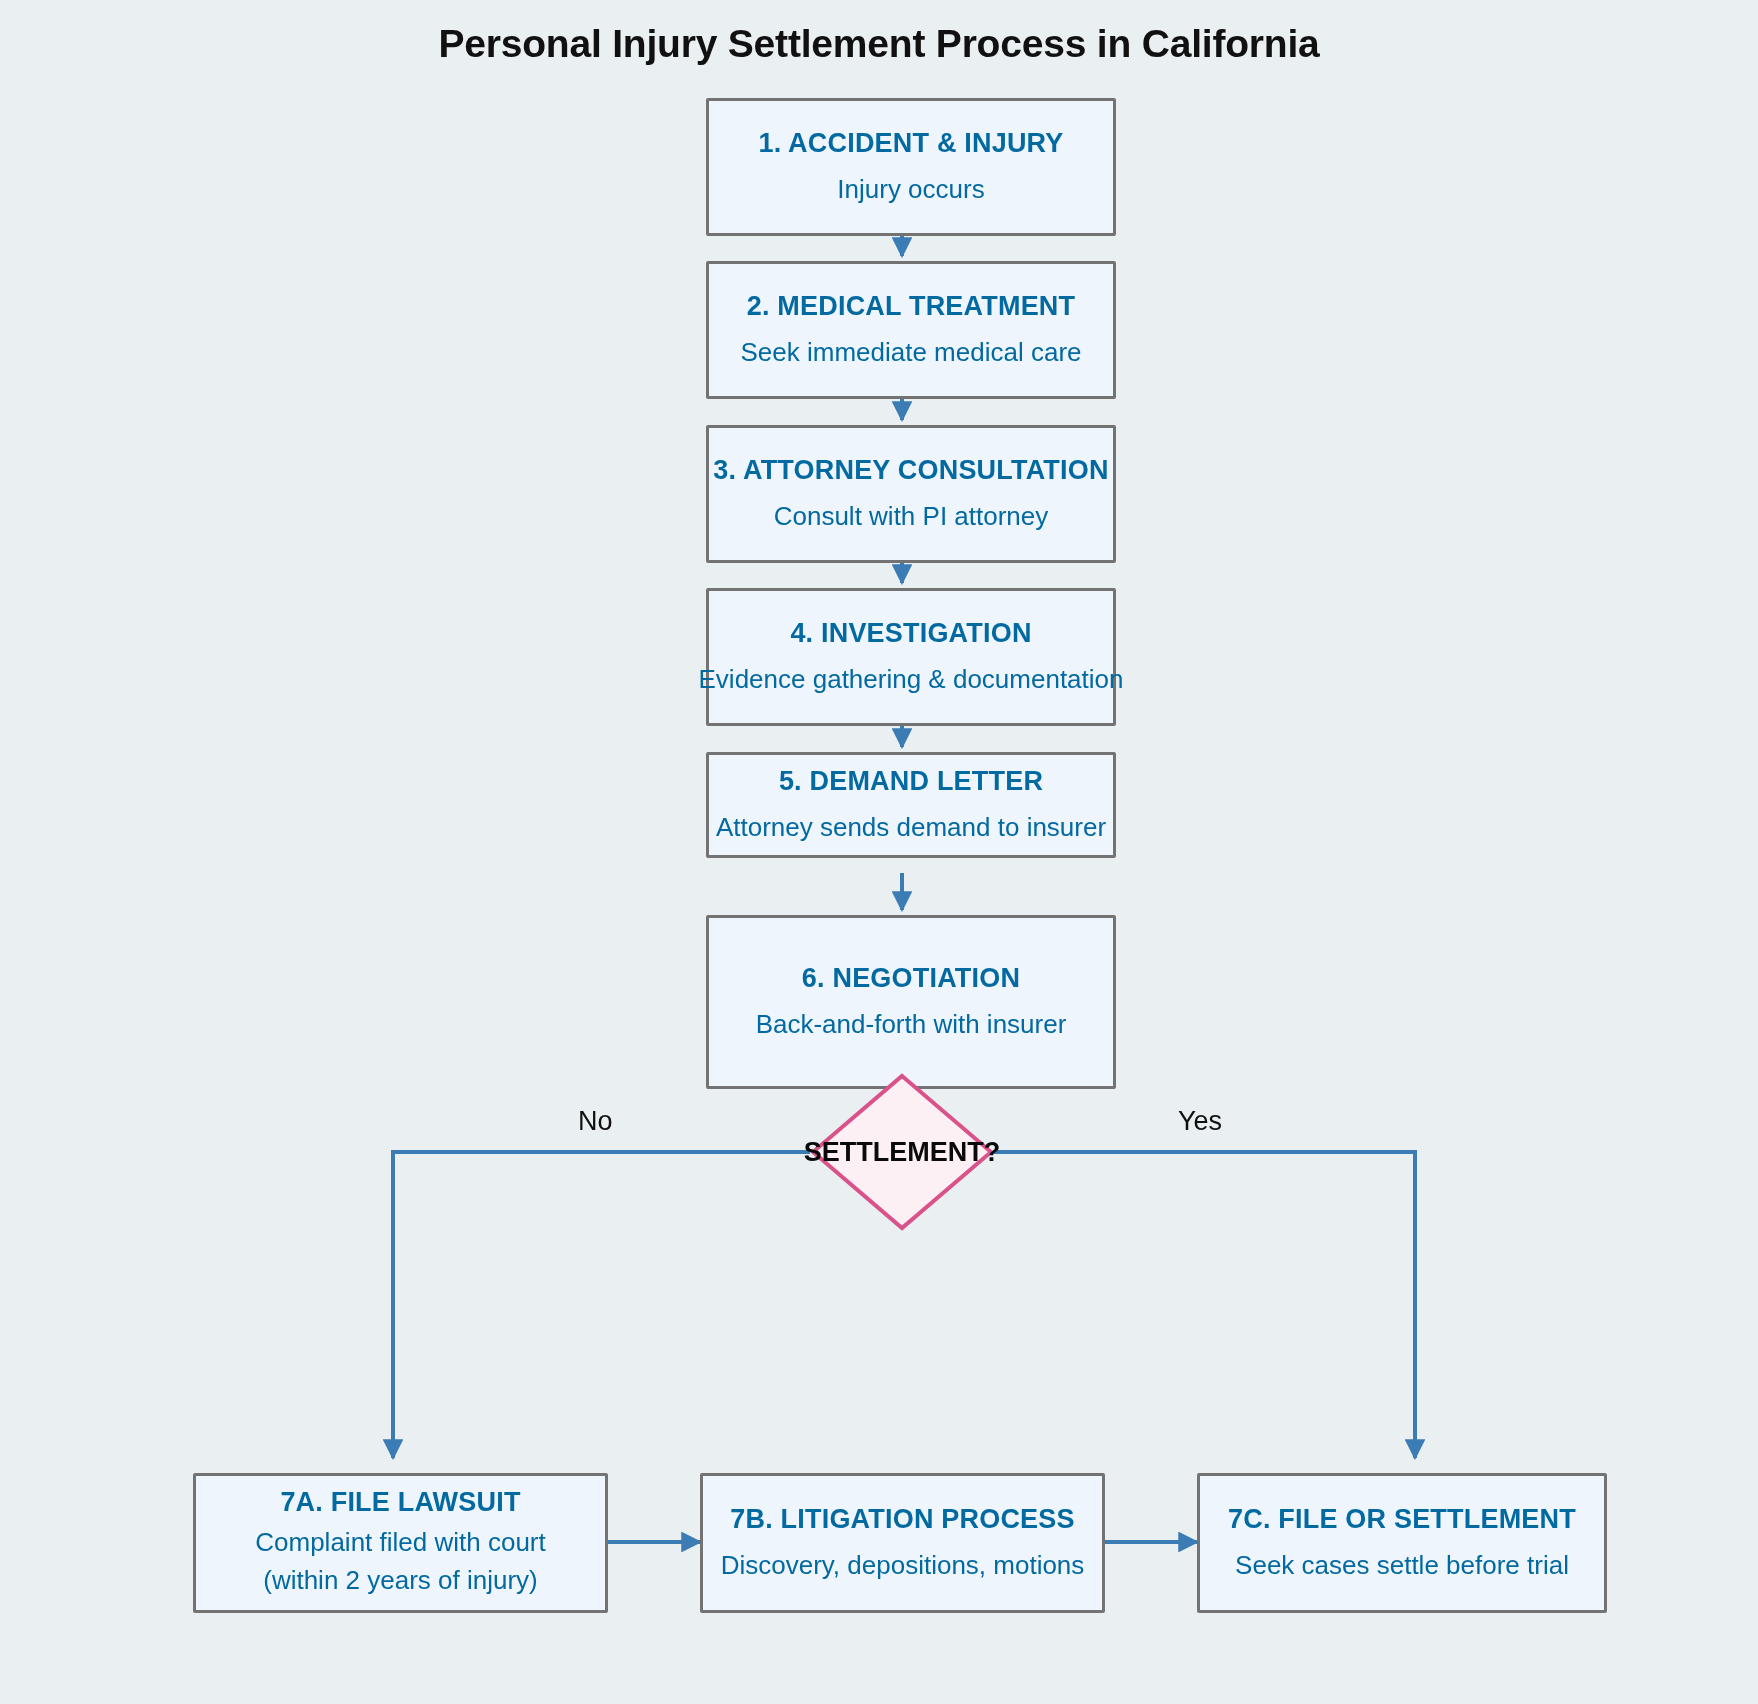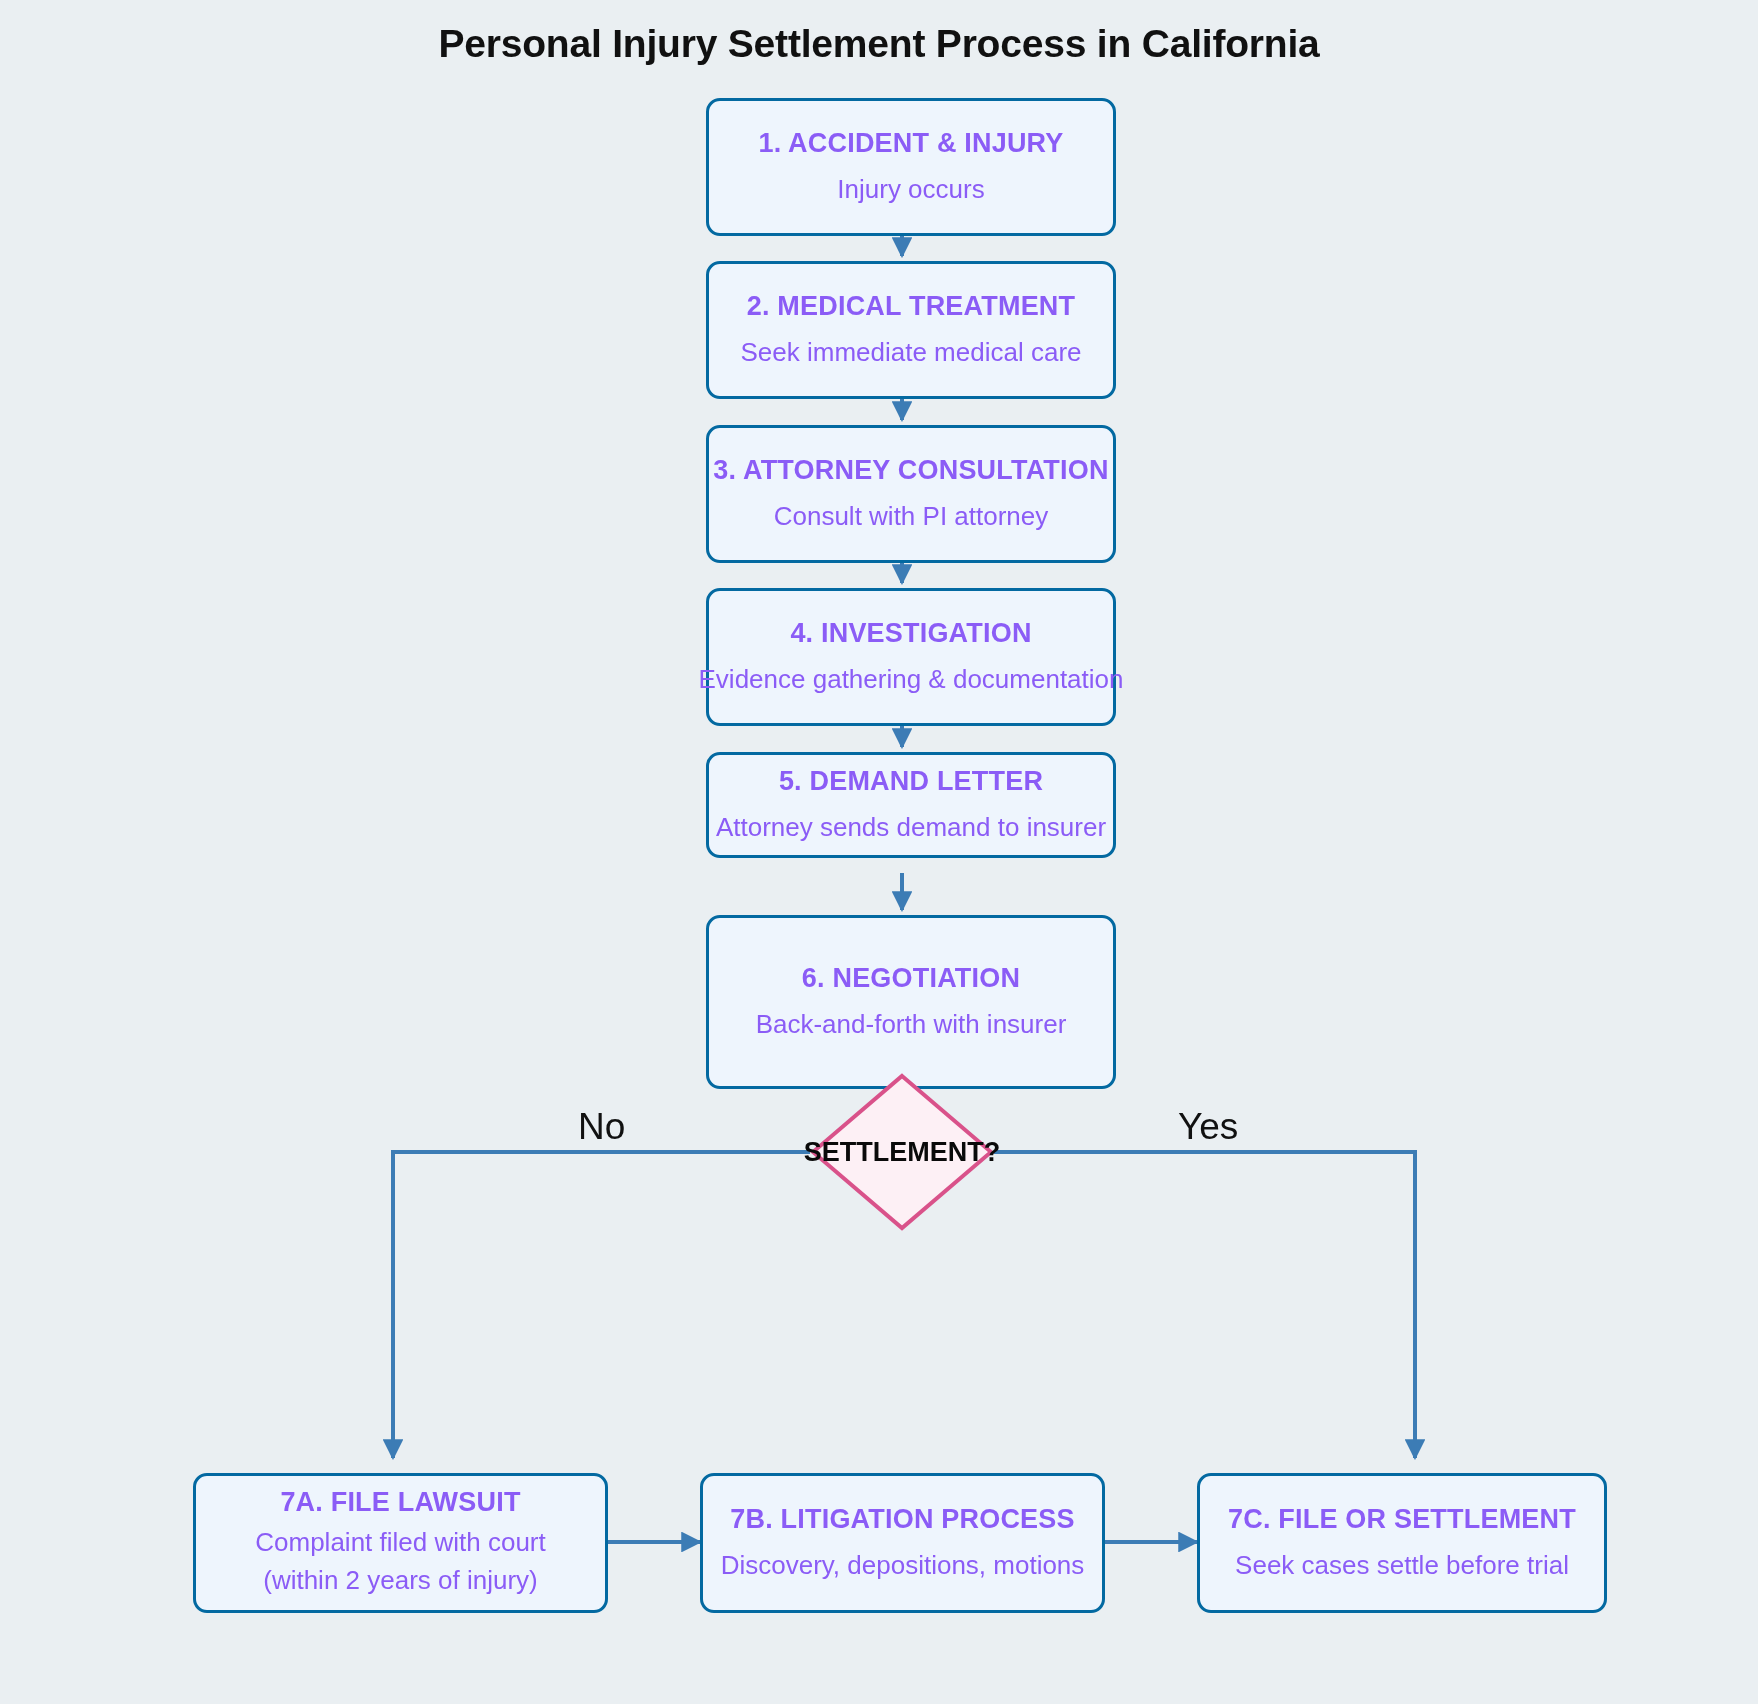--- a/index.html
+++ b/index.html
@@ -19,28 +19,28 @@
   #edge-layer {
     position: absolute;
     left: 0; top: 0;
     width: 1758px;
     height: 1704px;
     pointer-events: none;
   }
   .node {
     position: absolute;
     background: #eef5fd;
-    border: 3px solid #0369a1;
-    border-radius: 14px;
+    border: 3px solid #737373;
+    border-radius: 2px;
     display: flex;
     flex-direction: column;
     align-items: center;
     justify-content: center;
     text-align: center;
-    color: #8b5cf6;
+    color: #0369a1;
   }
   .node .title {
     font-size: 27px;
     font-weight: bold;
     letter-spacing: 0.2px;
     white-space: nowrap;
     line-height: 1.15;
     margin-bottom: 14px;
   }
   .node .desc {
@@ -67,21 +67,21 @@
     position: relative;
     font-size: 27px;
     font-weight: bold;
     color: #0a0a0a;
     white-space: nowrap;
     z-index: 3;
   }
 
   .edge-label {
     position: absolute;
-    font-size: 37px;
+    font-size: 27px;
     color: #111111;
     white-space: nowrap;
   }
 
   #page-title {
     position: absolute;
     left: 0;
     top: 22px;
     width: 1758px;
     text-align: center;

